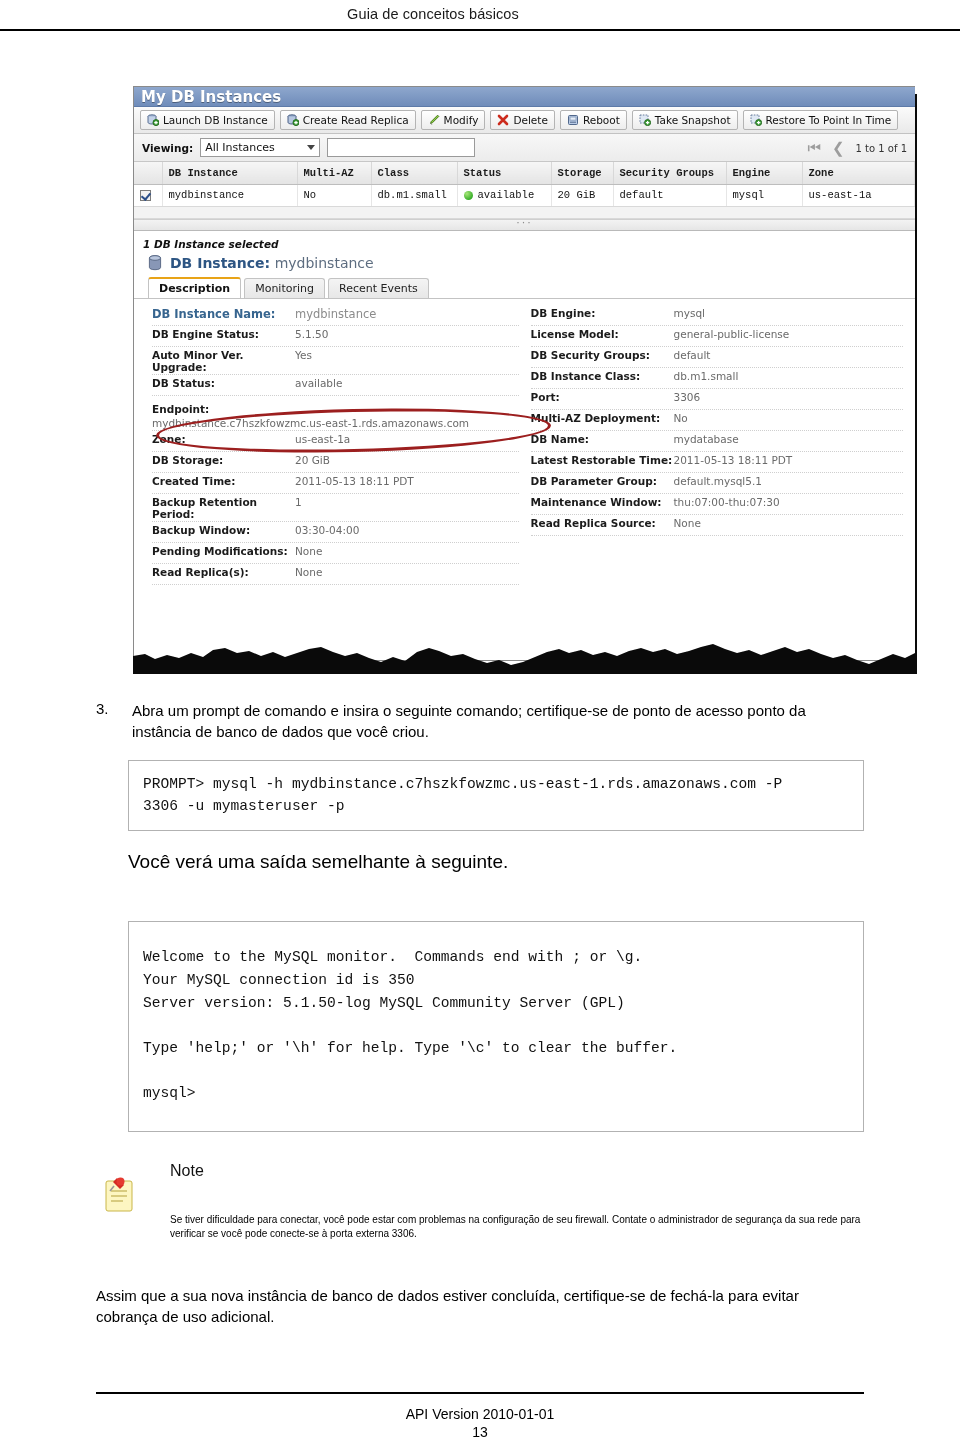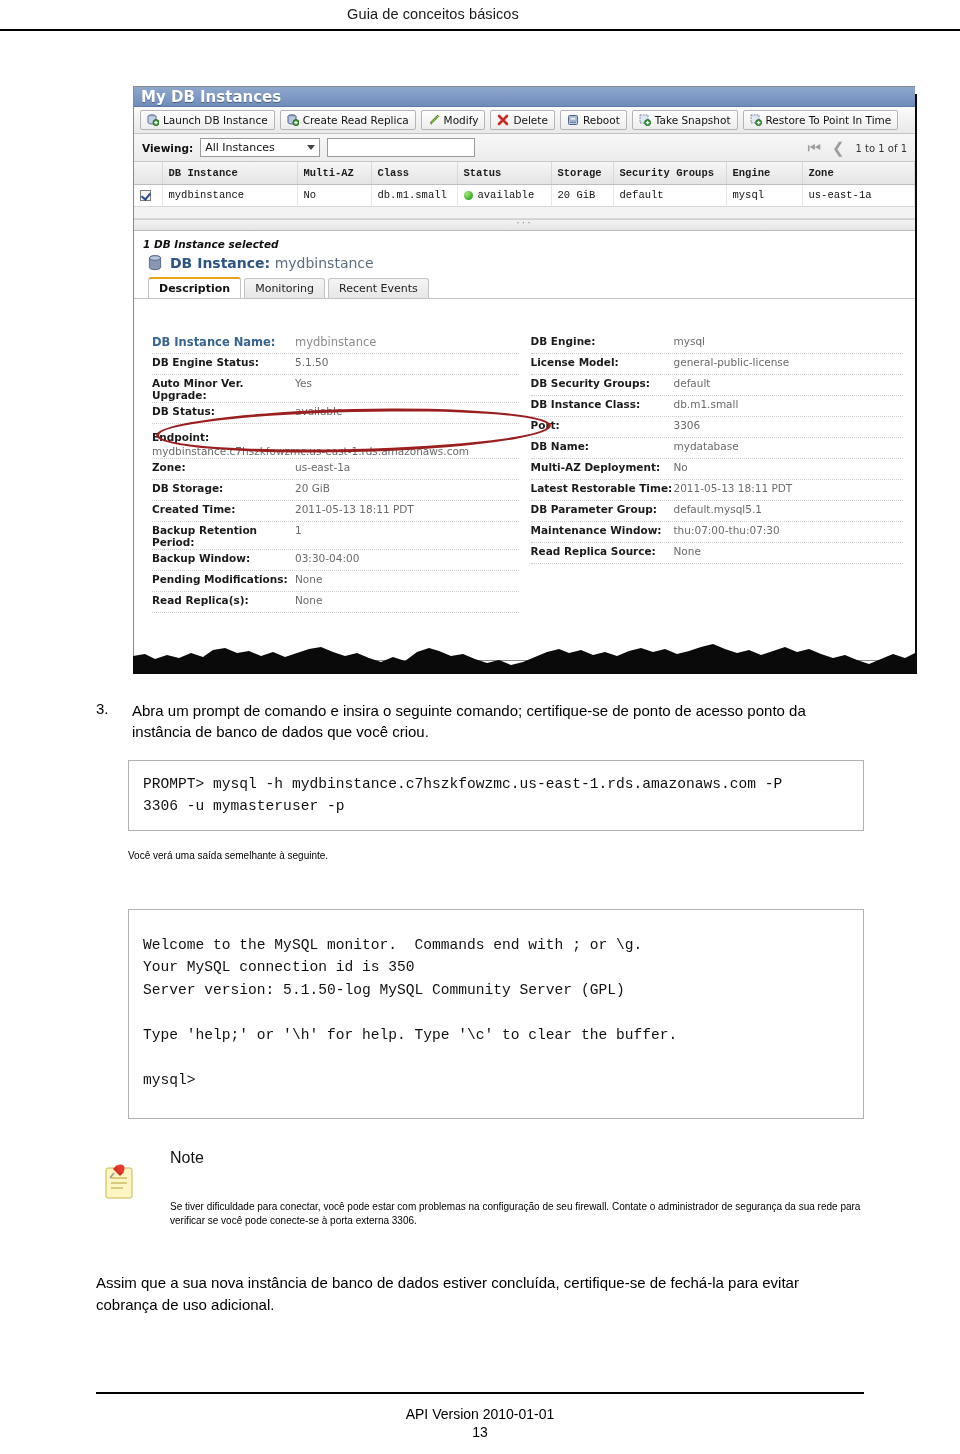--- a/index.html
+++ b/index.html
@@ -141,21 +141,21 @@
   .tabs{ display:flex; align-items:flex-end; gap:3px; padding-left:14px;
          border-bottom:1px solid #c3c3c3; height:22px; }
   .tab{
     height:20px; padding:0 10px; display:flex; align-items:center;
     font-size:11px; border:1px solid #c3c3c3; border-bottom:none;
     background:linear-gradient(#f4f4f4,#e7e7e7); color:#222;
     border-radius:3px 3px 0 0;
   }
   .tab.active{ background:#fff; color:#111; font-weight:bold; border-top:2px solid #e8a317; height:21px; }
 
-  .cols{ display:flex; padding:6px 0 0 0;margin-top:28px; }
+  .cols{ display:flex; padding:6px 0 0 0; }
   .col{ width:50%; padding:0 6px 0 18px; }
   .col.right{ padding-left:6px; padding-right:12px; }
   .drow{
     display:flex; align-items:flex-start;
     border-bottom:1px dotted #cfcfcf; min-height:21px; padding:2px 0 1px 0;
   }
   .dk{ font-size:10.5px; font-weight:bold; color:#1b1b1b; width:143px; flex:0 0 143px; }
   .dv{ font-size:10.5px; color:#6a6a6a; }
   .drow.firstrow .dk{ color:#37658f; font-size:11.5px; }
   .drow.firstrow .dv{ color:#8b8b8b; font-size:11.5px; }
@@ -178,21 +178,21 @@
   .step .txt{ padding-left:36px; font-size:15px; line-height:1.42; }
 
   .codebox{
     margin:17px 96px 0 128px;
     border:1px solid #b2b2b2; background:#fff;
     padding:12px 14px;
     font-family:"Liberation Mono", monospace;
     font-size:14.6px; line-height:1.55; color:#111;
     white-space:pre-wrap; word-break:break-word;
   }
-  .para{ margin:18px 96px 0 128px; font-size:10px; line-height:1.4; }
+  .para{ margin:18px 96px 0 128px; font-size:19px; line-height:1.4; }
   .codebox.tall{ padding:24px 14px 26px;margin-top:46px; }
 
   .note{ margin:30px 96px 0 96px; position:relative; }
   .note .noteicon{ position:absolute; left:4px; top:12px; width:40px; height:40px; }
   .note .notetitle{ padding-left:74px; font-size:16px; color:#111; }
   .note .notebody{ padding-left:74px; margin-top:33px; font-size:10px; line-height:1.42; }
 
   .closing{ margin:44px 96px 0 96px; font-size:15px; line-height:1.42; }
 
   .footer{ position:absolute; left:0; bottom:14px; width:960px; text-align:center; }
@@ -438,26 +438,26 @@
           </div>
         <div class="drow">
             <span class="dk">DB Instance Class:</span>
             <span class="dv">db.m1.small</span>
           </div>
         <div class="drow">
             <span class="dk">Port:</span>
             <span class="dv">3306</span>
           </div>
         <div class="drow">
+            <span class="dk">Multi-AZ Deployment:</span>
+            <span class="dv">No</span>
+          </div>
+        <div class="drow">
             <span class="dk">DB Name:</span>
             <span class="dv">mydatabase</span>
-          </div>
-        <div class="drow">
-            <span class="dk">Multi-AZ Deployment:</span>
-            <span class="dv">No</span>
           </div>
         <div class="drow">
             <span class="dk">Latest Restorable Time:</span>
             <span class="dv">2011-05-13 18:11 PDT</span>
           </div>
         <div class="drow">
             <span class="dk">DB Parameter Group:</span>
             <span class="dv">default.mysql5.1</span>
           </div>
         <div class="drow">

